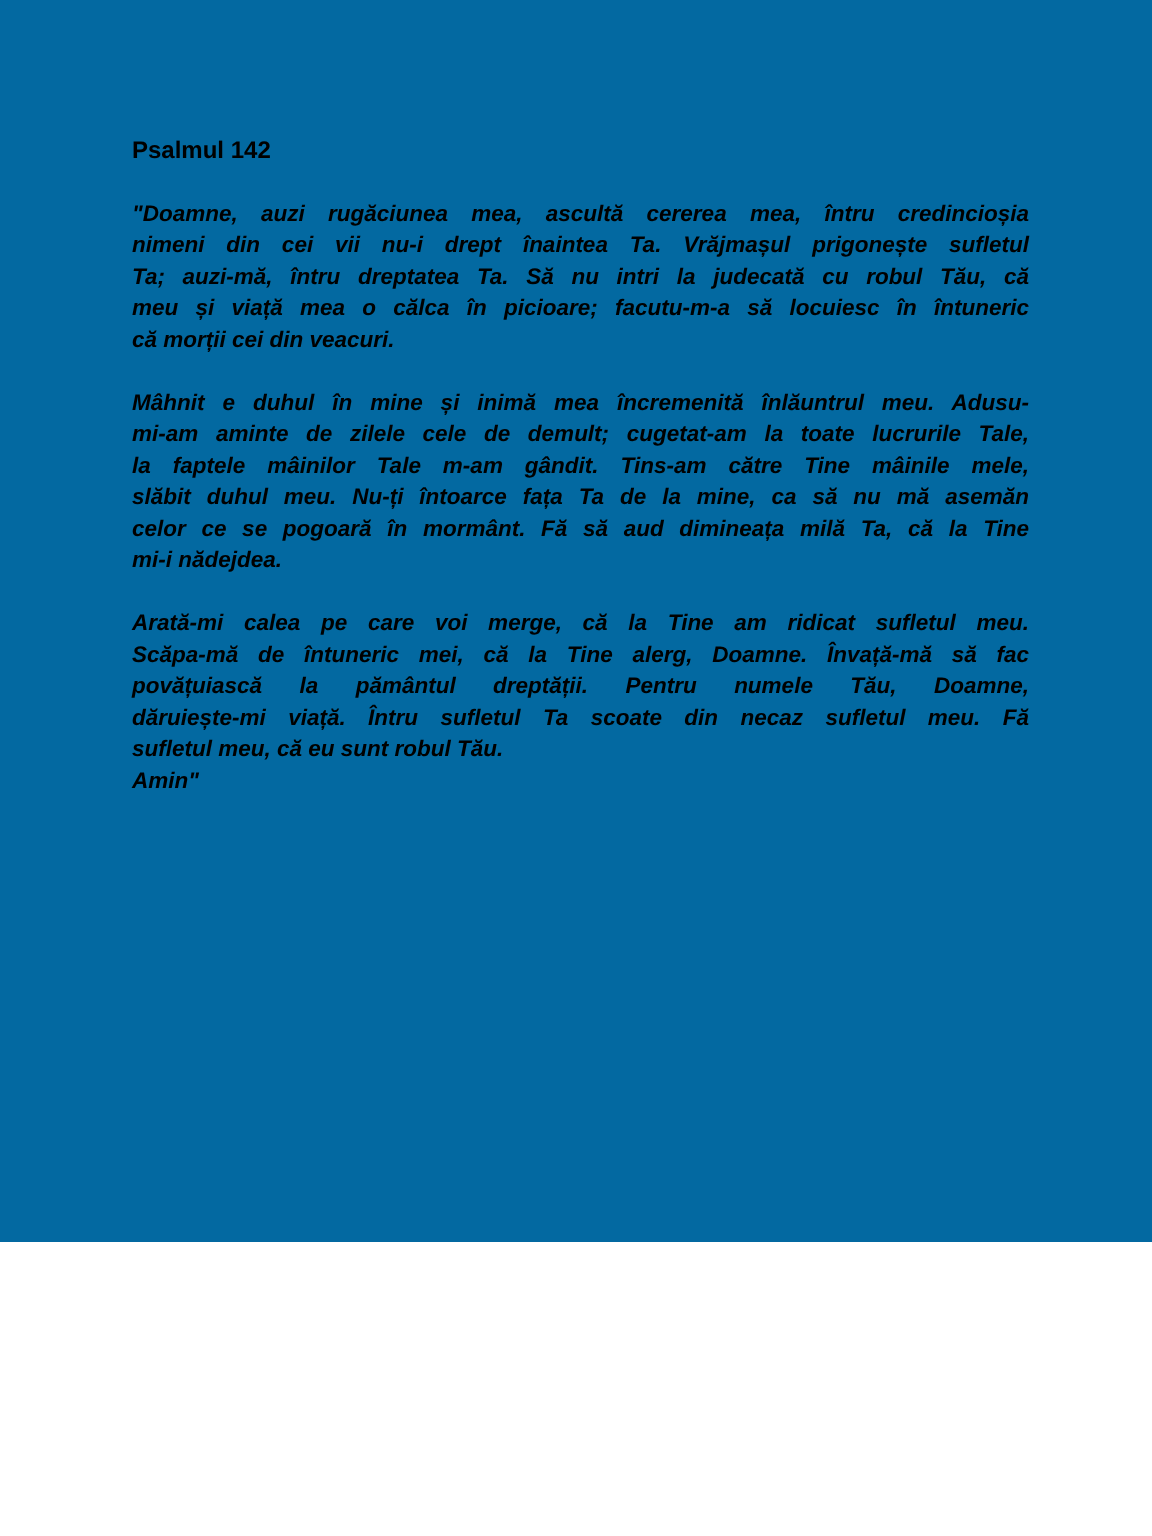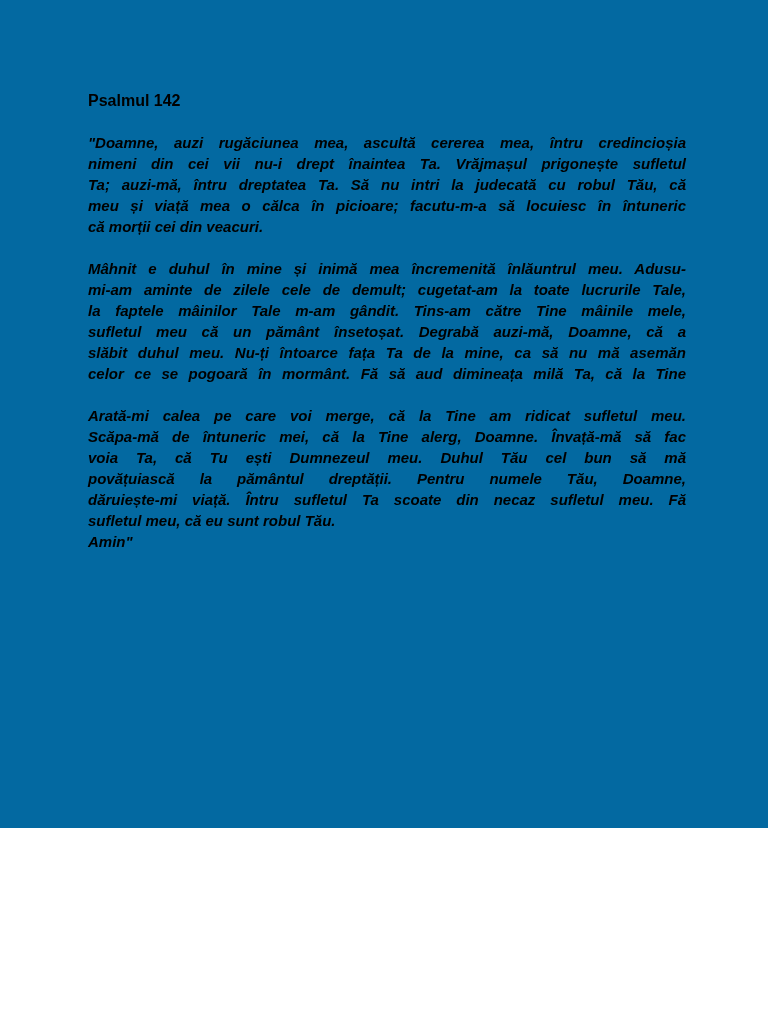--- a/index.html
+++ b/index.html
@@ -56,28 +56,27 @@
     <div class="line">nimeni din cei vii nu-i drept înaintea Ta. Vrăjmașul prigonește sufletul</div>
     <div class="line">Ta; auzi-mă, întru dreptatea Ta. Să nu intri la judecată cu robul Tău, că</div>
     <div class="line">meu și viață mea o călca în picioare; facutu-m-a să locuiesc în întuneric</div>
     <div class="line last">că morții cei din veacuri.</div>
   </div>
 
   <div class="para">
     <div class="line">Mâhnit e duhul în mine și inimă mea încremenită înlăuntrul meu. Adusu-</div>
     <div class="line">mi-am aminte de zilele cele de demult; cugetat-am la toate lucrurile Tale,</div>
     <div class="line">la faptele mâinilor Tale m-am gândit. Tins-am către Tine mâinile mele,</div>
-    <div class="line">sufletul meu că un pământ însetoșat. Degrabă auzi-mă, Doamne, că a</div>
     <div class="line">slăbit duhul meu. Nu-ți întoarce fața Ta de la mine, ca să nu mă asemăn</div>
     <div class="line">celor ce se pogoară în mormânt. Fă să aud dimineața milă Ta, că la Tine</div>
+    <div class="line last">mi-i nădejdea.</div>
   </div>
 
   <div class="para">
     <div class="line">Arată-mi calea pe care voi merge, că la Tine am ridicat sufletul meu.</div>
     <div class="line">Scăpa-mă de întuneric mei, că la Tine alerg, Doamne. Învață-mă să fac</div>
-    <div class="line">voia Ta, că Tu ești Dumnezeul meu. Duhul Tău cel bun să mă</div>
     <div class="line">povățuiască la pământul dreptății. Pentru numele Tău, Doamne,</div>
     <div class="line">dăruiește-mi viață. Întru sufletul Ta scoate din necaz sufletul meu. Fă</div>
     <div class="line last">sufletul meu, că eu sunt robul Tău.</div>
     <div class="line last">Amin"</div>
   </div>
 
 </div>
 
 </body></html>

